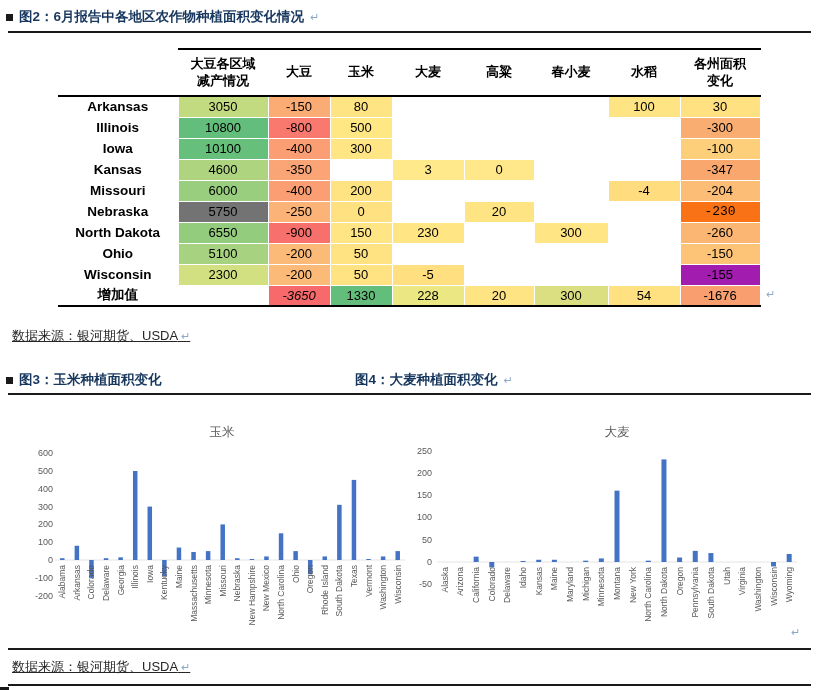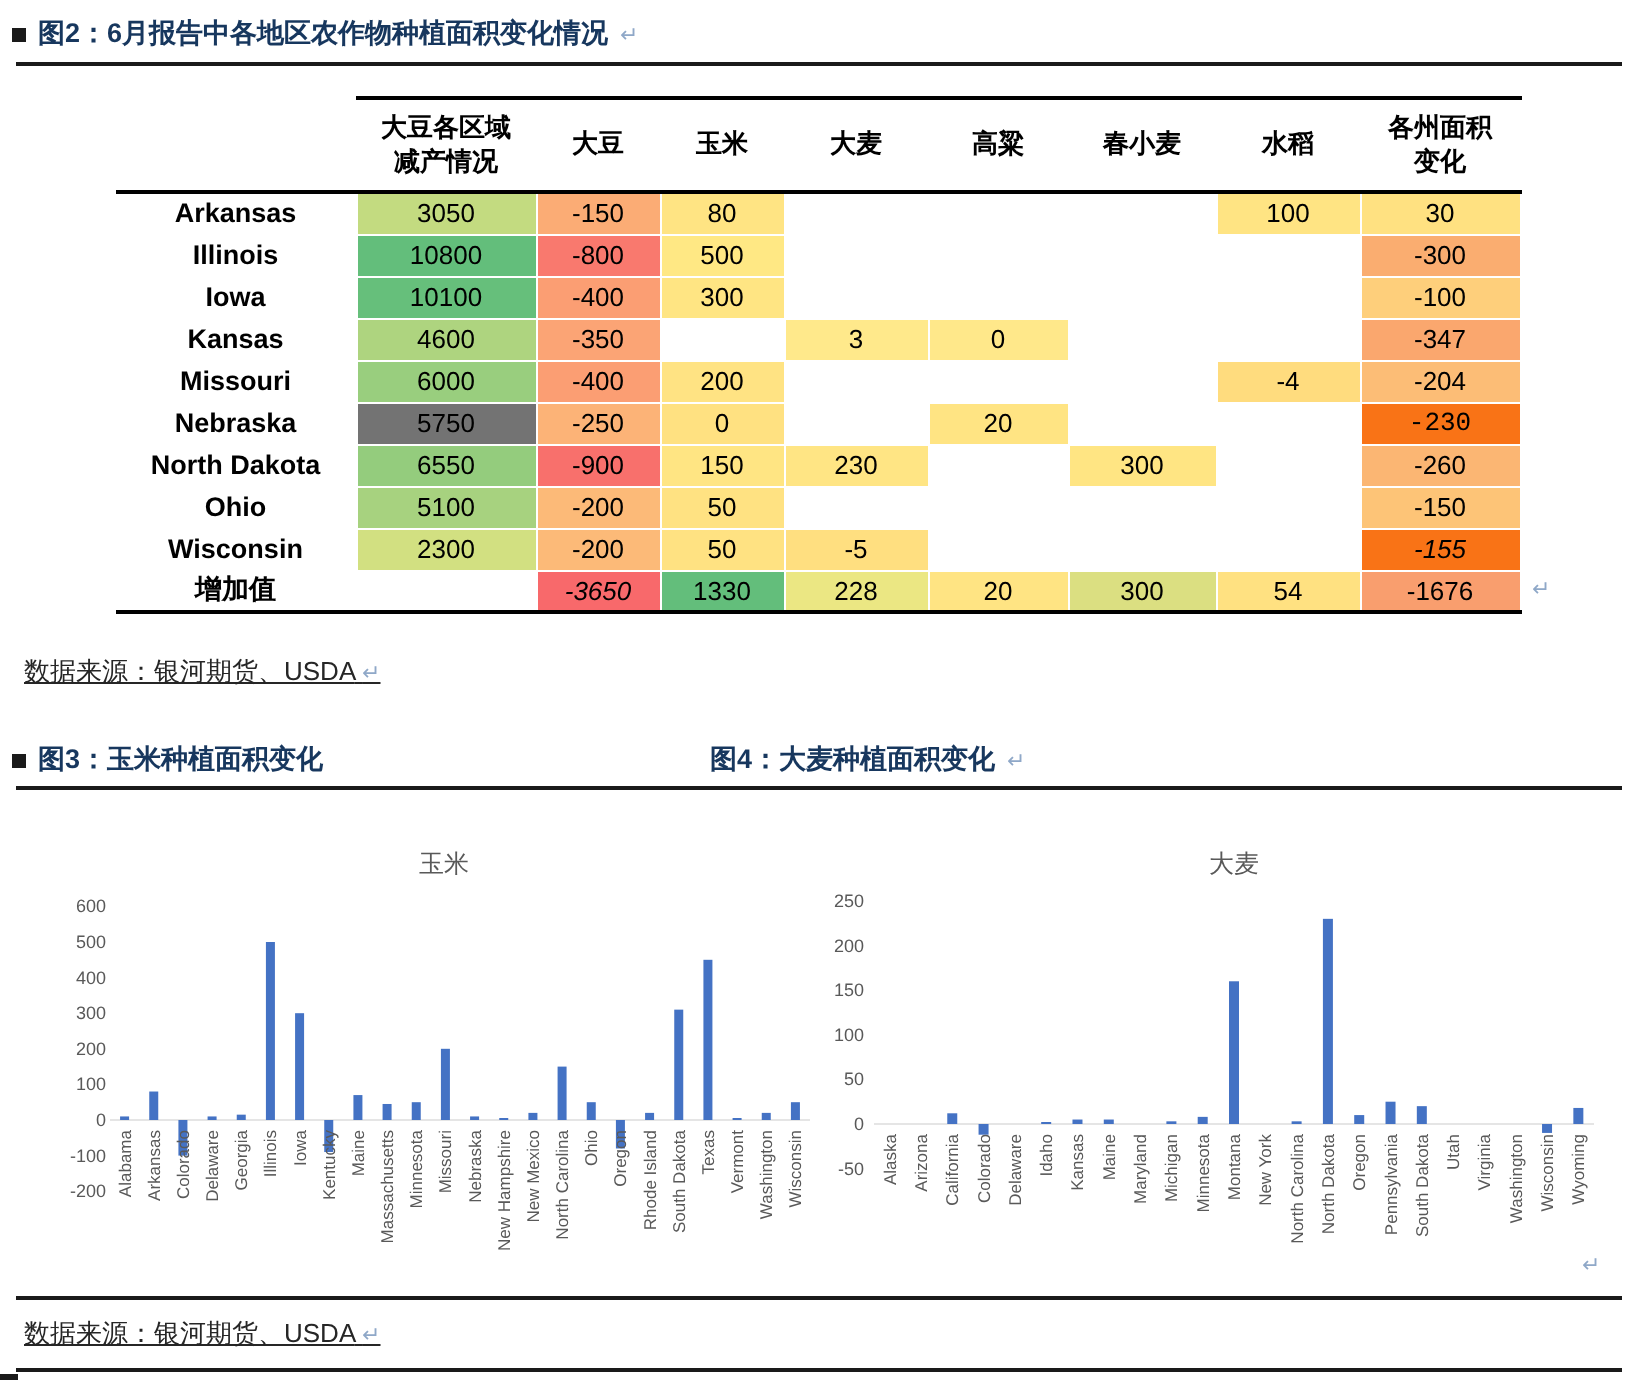--- a/index.html
+++ b/index.html
@@ -161,21 +161,21 @@
         </tr>
         <tr>
           <td class="state">Wisconsin</td>
           <td style="background: rgb(210, 224, 129);">2300</td>
           <td style="background: rgb(252, 186, 120);">-200</td>
           <td style="background: rgb(255, 226, 130);">50</td>
           <td style="background: rgb(255, 223, 128);">-5</td>
           <td></td>
           <td></td>
           <td></td>
-          <td style="background: #f97316; font-style: italic;">-155</td>
+          <td style="background: #a21caf;">-155</td>
         </tr>
         <tr class="last">
           <td class="state">增加值</td>
           <td></td>
           <td style="background: rgb(248, 105, 107); font-style: italic;">-3650</td>
           <td style="background: rgb(99, 190, 123);">1330</td>
           <td style="background: rgb(235, 231, 131);">228</td>
           <td style="background: rgb(255, 228, 131);">20</td>
           <td style="background: rgb(219, 223, 129);">300</td>
           <td style="background: rgb(255, 225, 129);">54</td>

